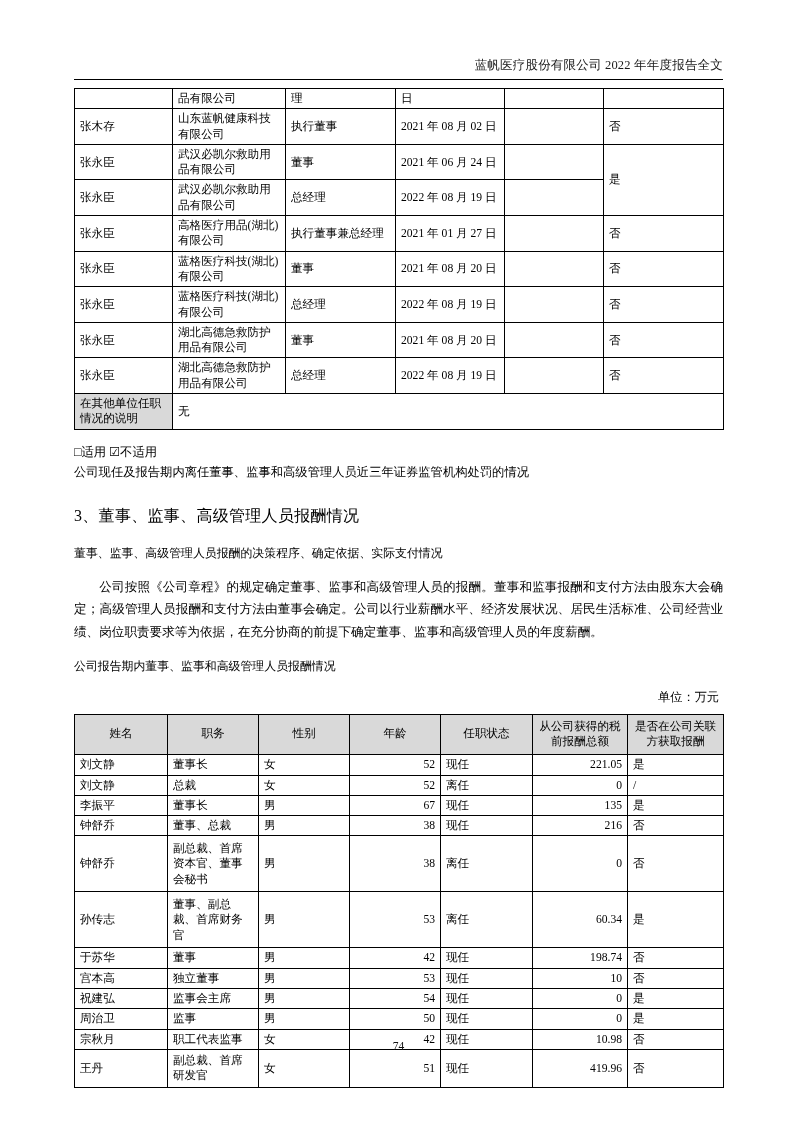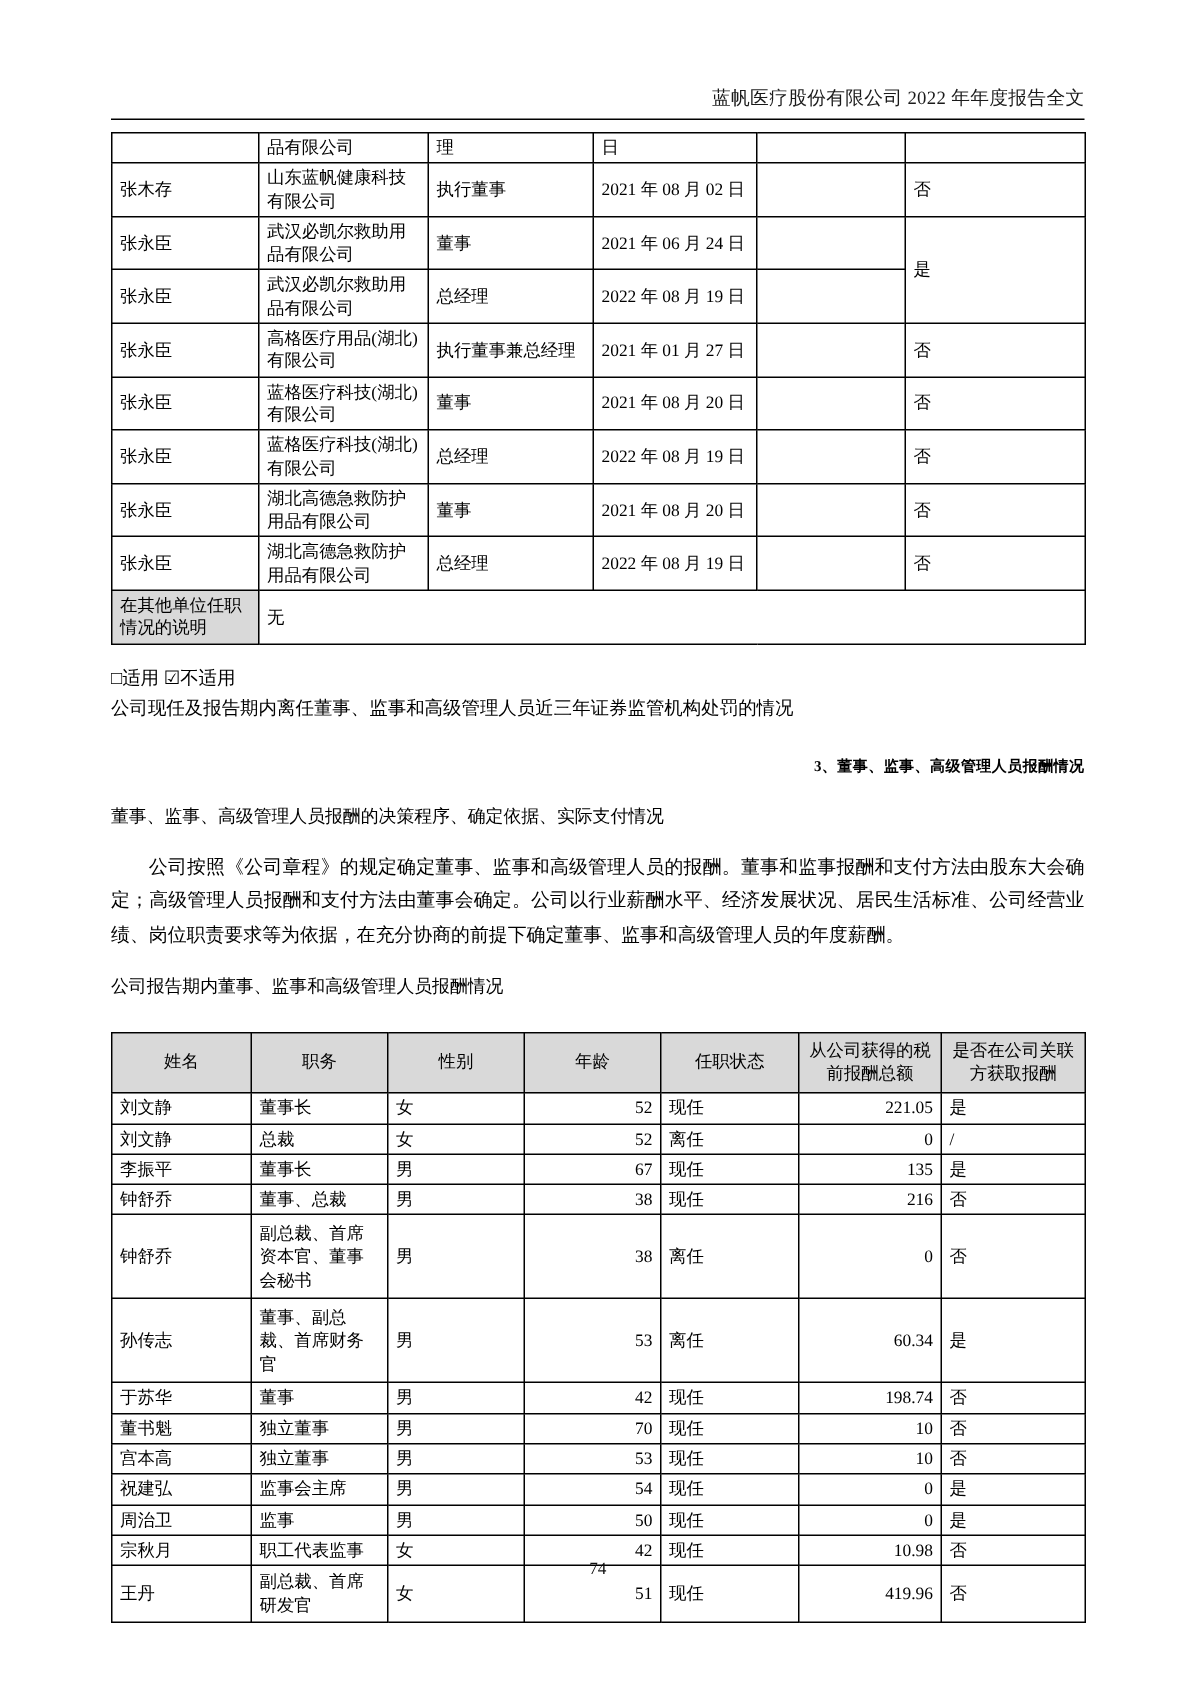--- a/index.html
+++ b/index.html
@@ -103,26 +103,25 @@
   }
   .para.small { font-size: 11.9px; }
   .gap-a { height: 13px; }
   .gap-c { height: 22px; }
   .gap-d { height: 16px; }
   .gap-e { height: 12px; }
   .gap-f { height: 14px; }
   .gap-g { height: 13px; }
 
   .section-title {
-    font-size: 10px;
-    font-weight: bold;
+    font-size: 16px;
+    font-weight: normal;
     line-height: 1.5;
     margin: 0;
     letter-spacing: 0.3px;
-    text-align: right;
   }
   .body-text {
     font-size: 12.6px;
     line-height: 1.78;
     text-align: justify;
     text-justify: inter-ideograph;
     margin: 0;
     text-indent: 2em;
   }
   .unit-line {
@@ -258,20 +257,21 @@
     <div class="gap-e"></div>
 
     <p class="body-text">公司按照《公司章程》的规定确定董事、监事和高级管理人员的报酬。董事和监事报酬和支付方法由股东大会确定；高级管理人员报酬和支付方法由董事会确定。公司以行业薪酬水平、经济发展状况、居民生活标准、公司经营业绩、岗位职责要求等为依据，在充分协商的前提下确定董事、监事和高级管理人员的年度薪酬。</p>
 
     <div class="gap-f"></div>
 
     <p class="para small">公司报告期内董事、监事和高级管理人员报酬情况</p>
 
     <div class="gap-g"></div>
 
+    <p class="unit-line">单位：万元</p>
 
     <div style="height:8px;"></div>
 
     <table class="doc-table t2">
       <colgroup>
         <col class="c-name">
           <col class="c-post">
           <col class="c-sex">
           <col class="c-age">
         <col class="c-stat">
@@ -347,29 +347,20 @@
         <tr>
           <td>于苏华</td>
           <td>董事</td>
           <td>男</td>
           <td class="num">42</td>
           <td>现任</td>
           <td class="num">198.74</td>
           <td>否</td>
         </tr>
         <tr>
-          <td>董书魁</td>
-          <td>独立董事</td>
-          <td>男</td>
-          <td class="num">70</td>
-          <td>现任</td>
-          <td class="num">10</td>
-          <td>否</td>
-        </tr>
-        <tr>
           <td>宫本高</td>
           <td>独立董事</td>
           <td>男</td>
           <td class="num">53</td>
           <td>现任</td>
           <td class="num">10</td>
           <td>否</td>
         </tr>
         <tr>
           <td>祝建弘</td>

